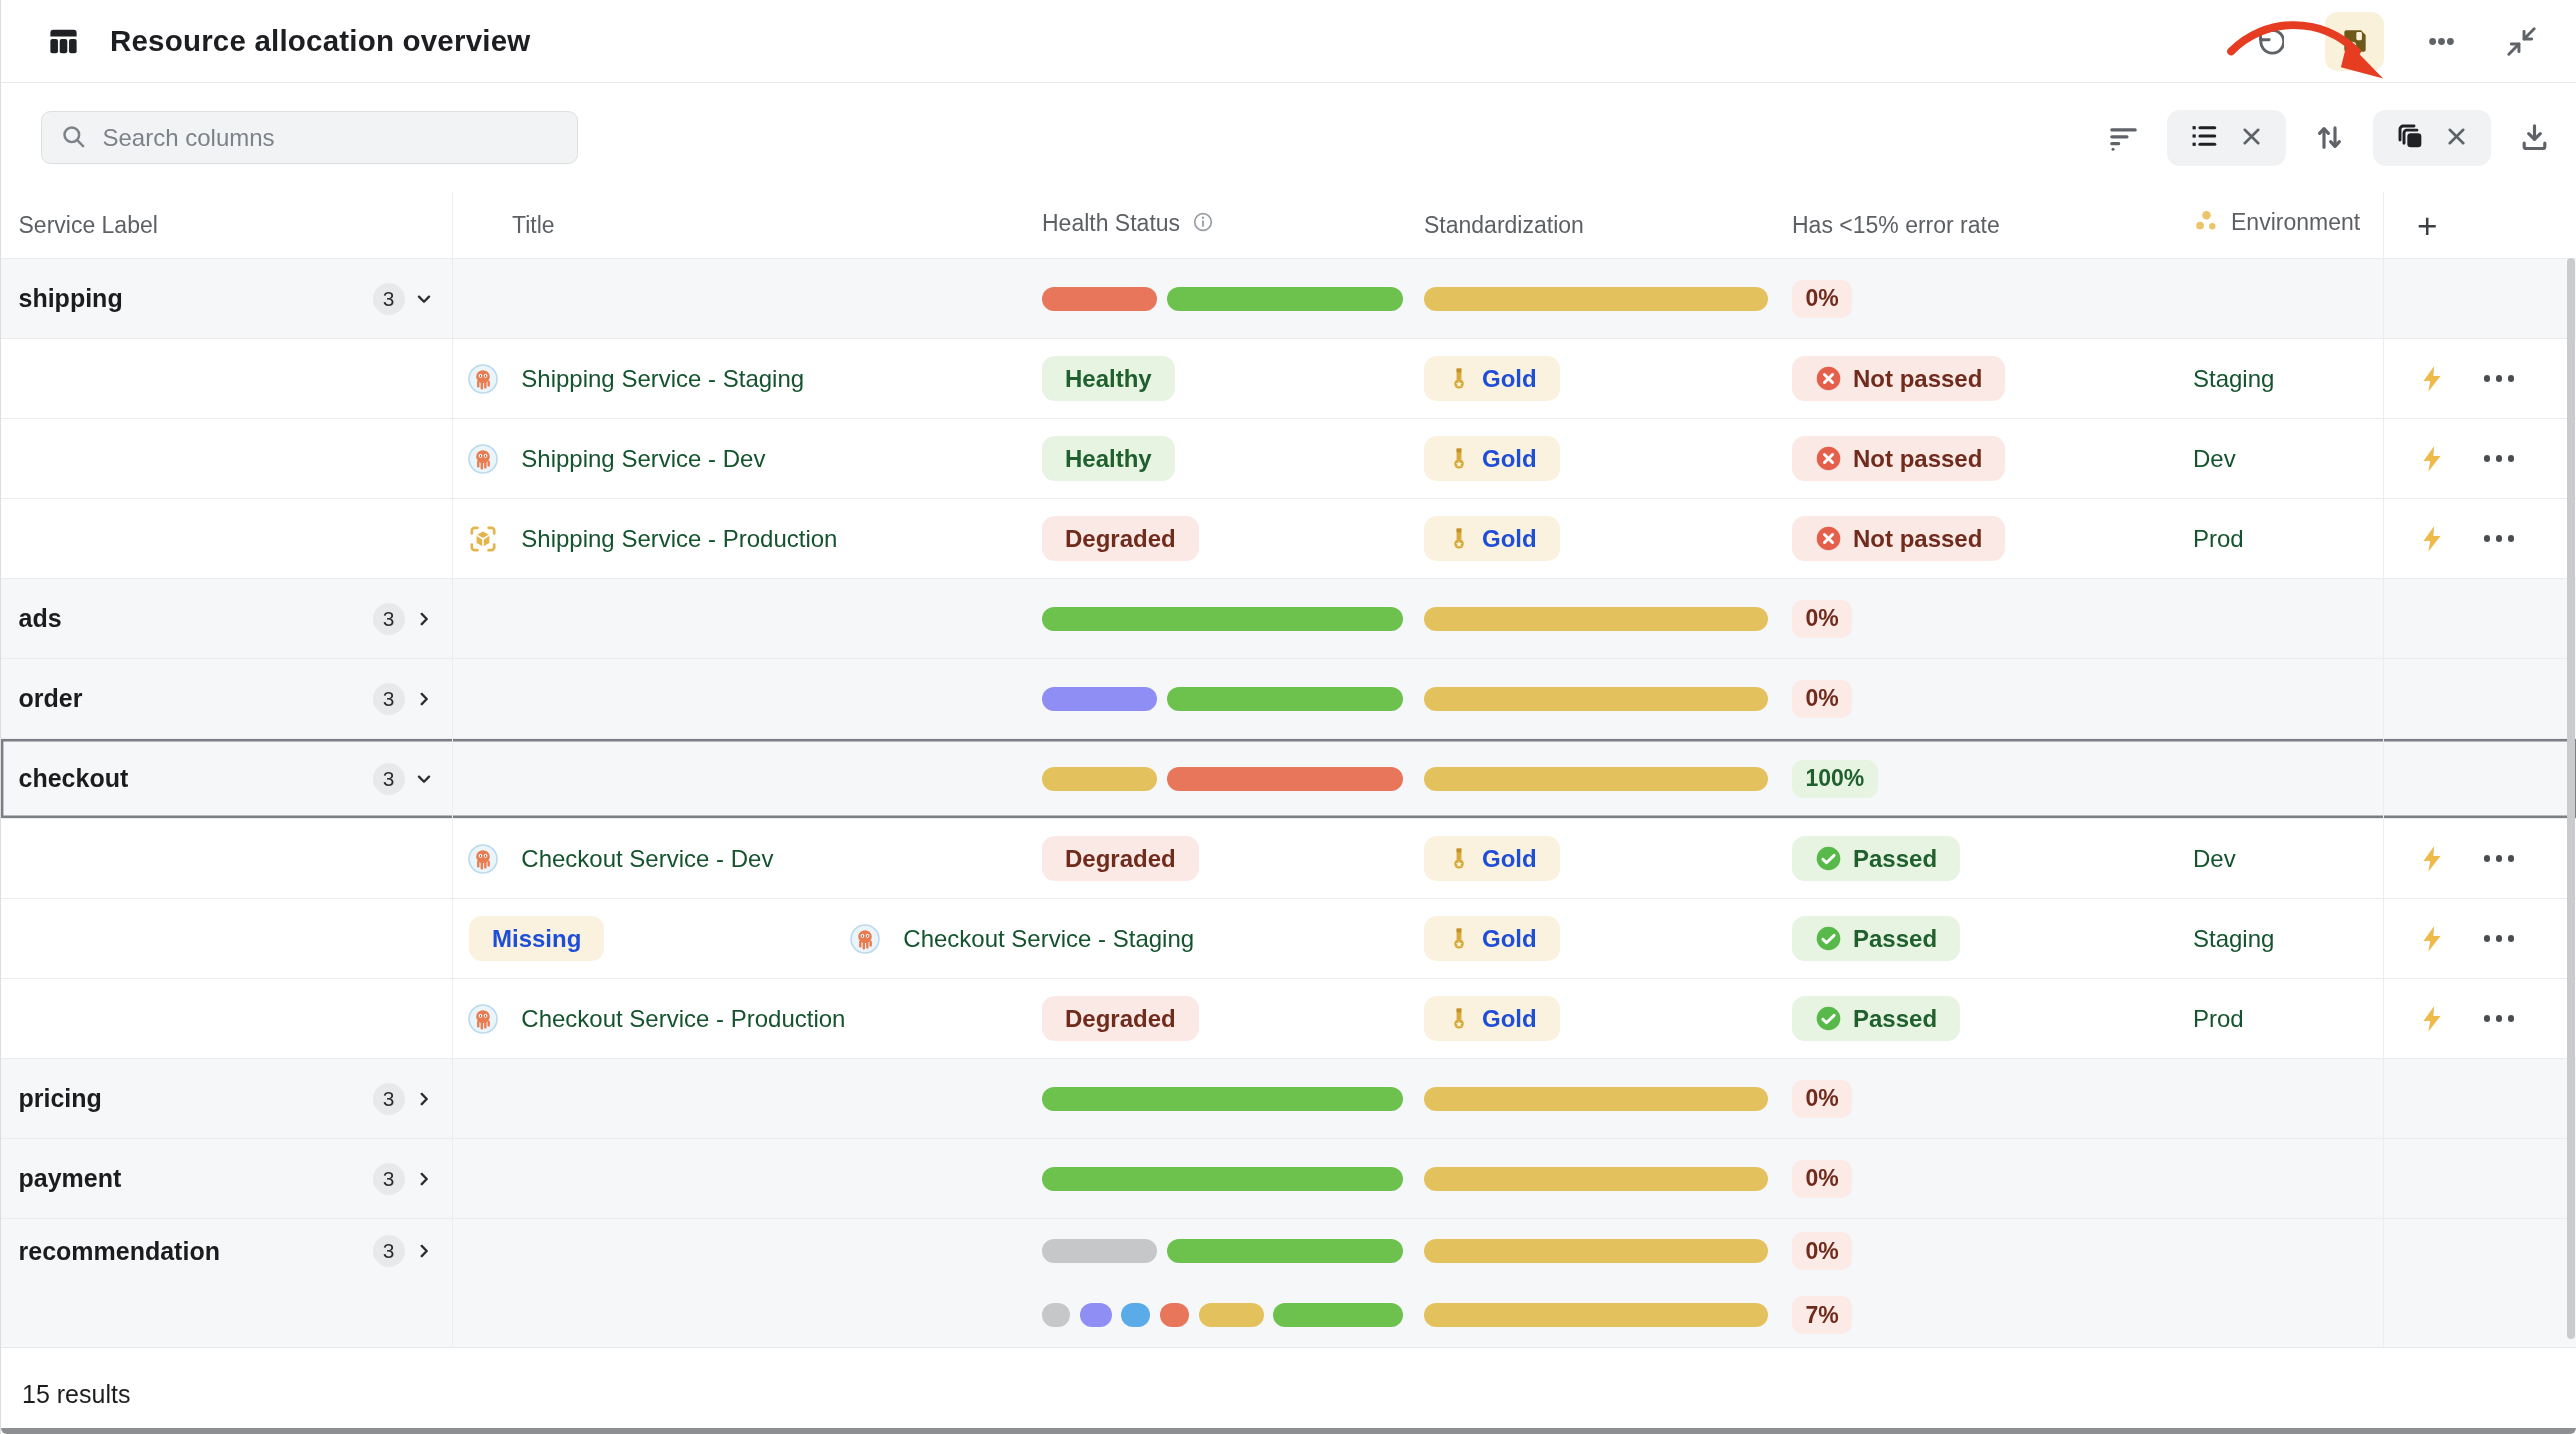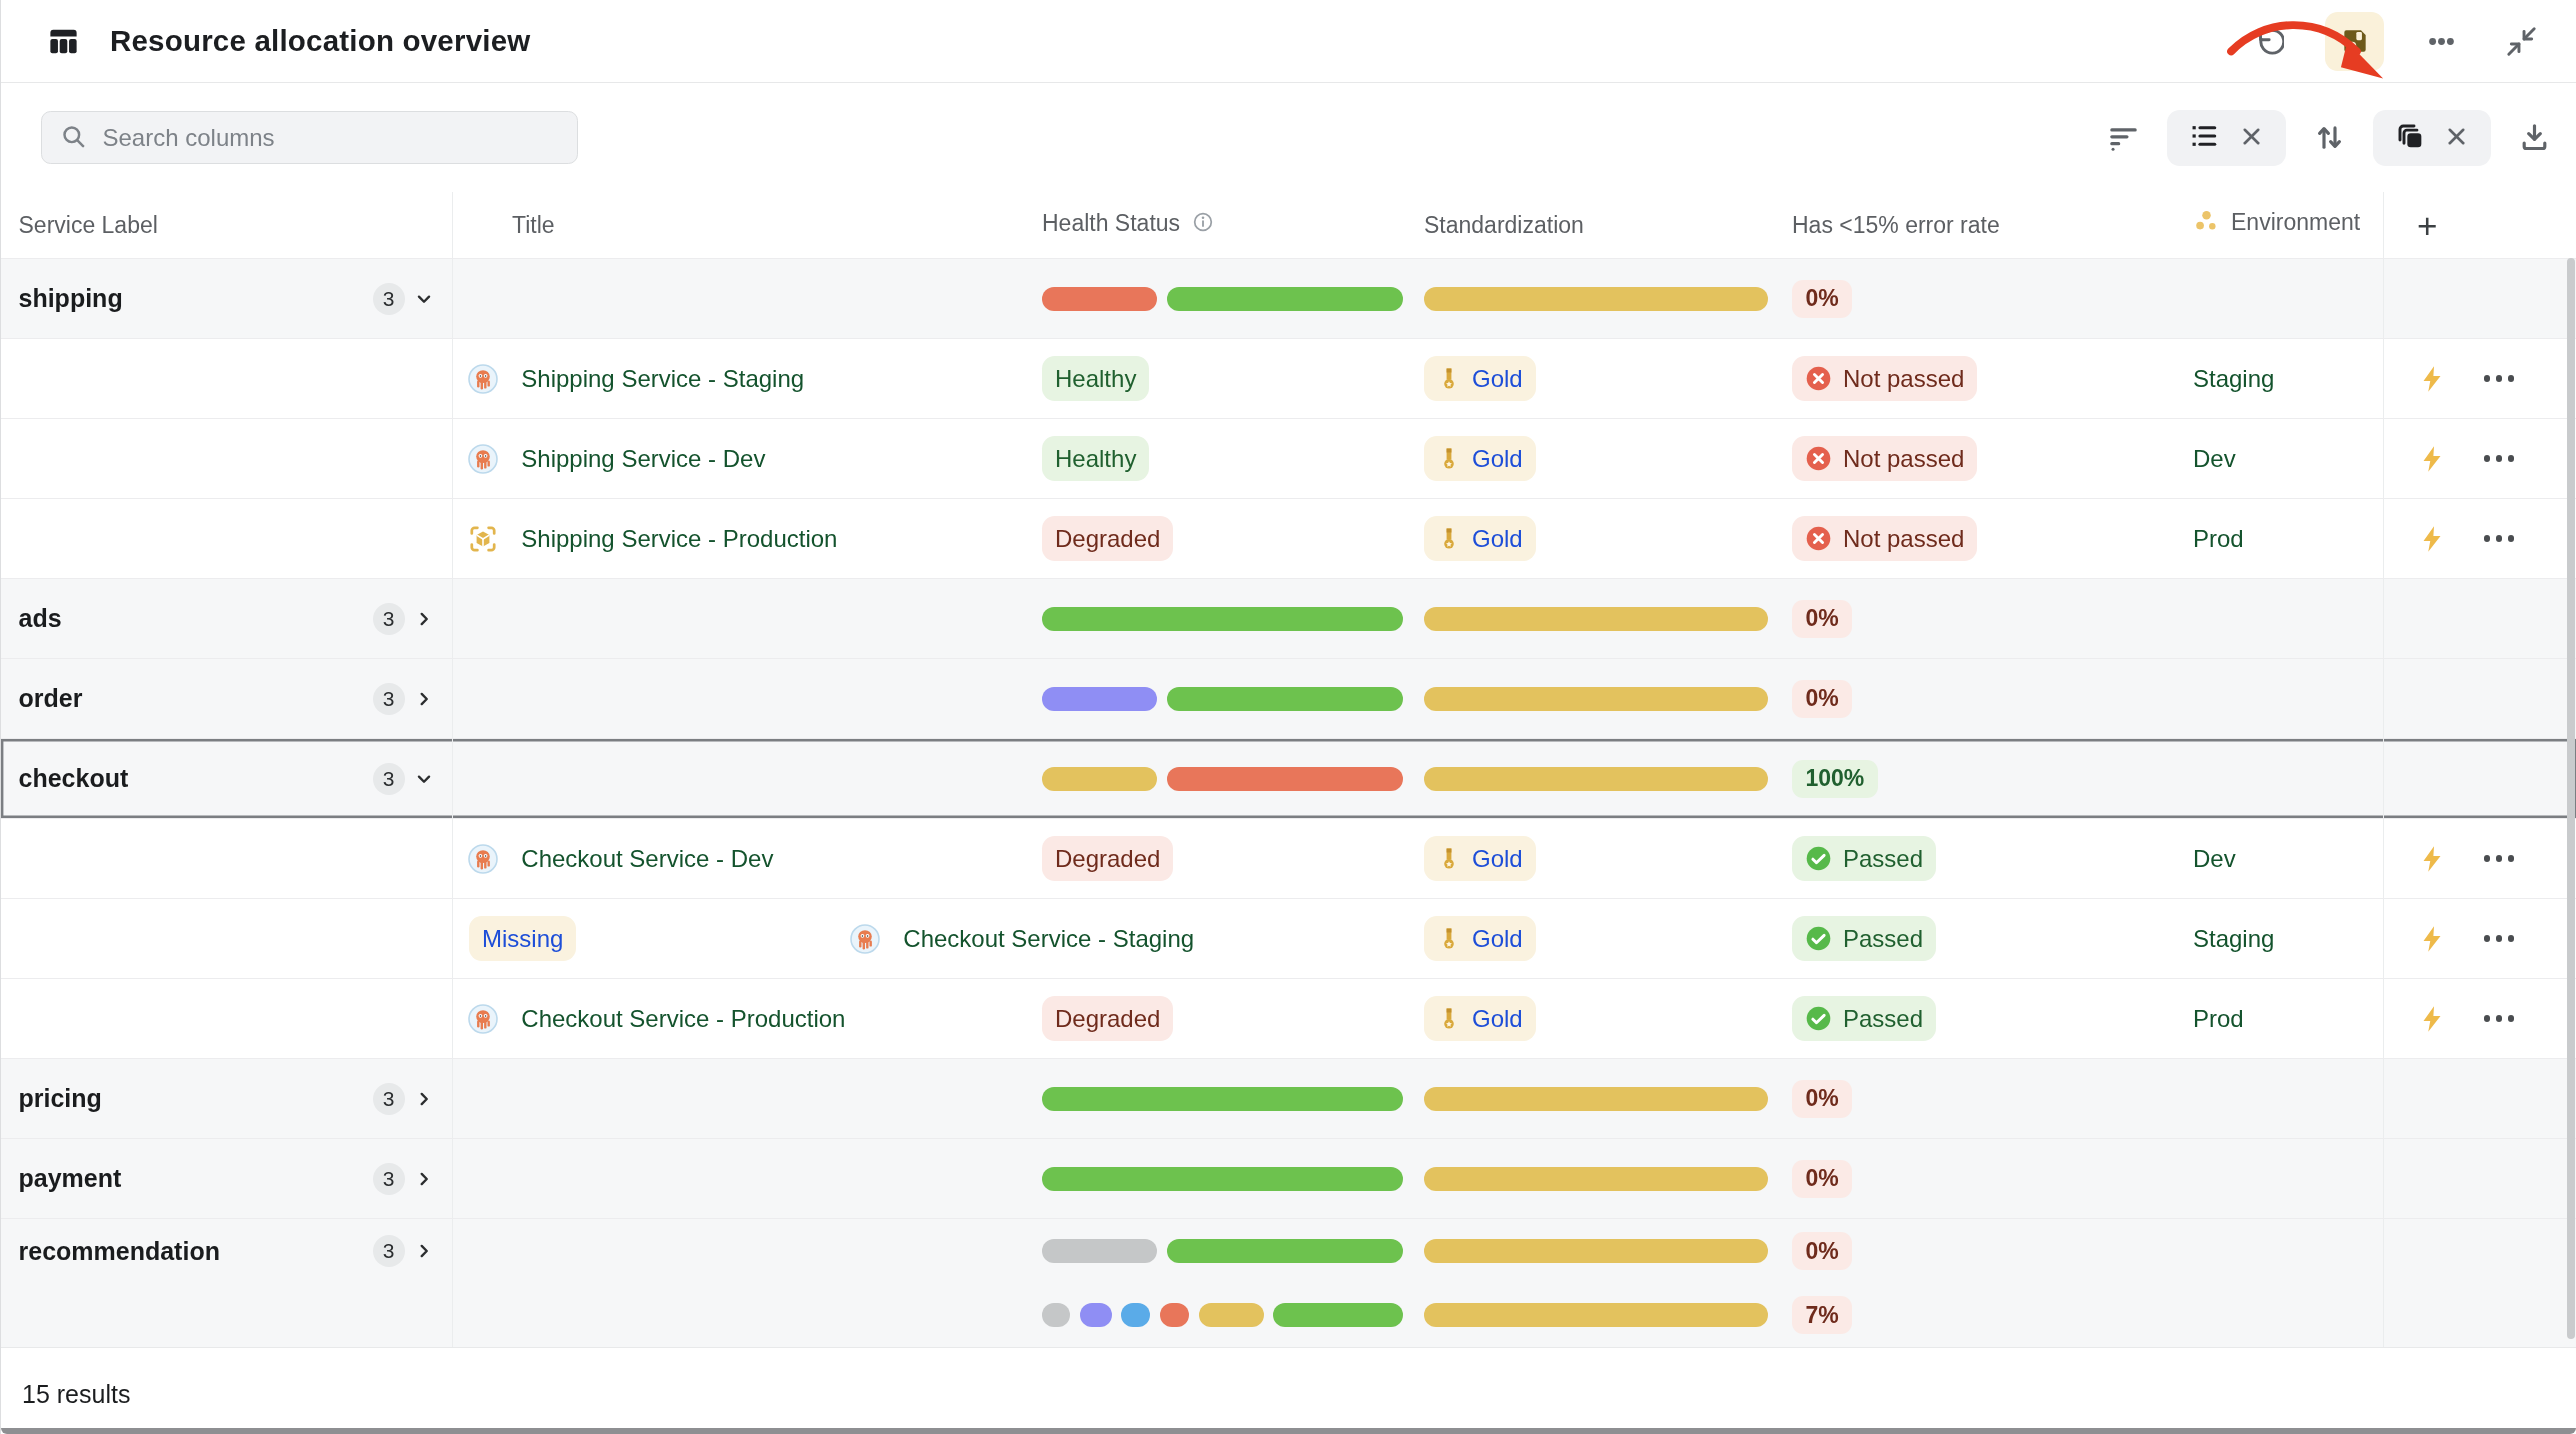--- a/index.html
+++ b/index.html
@@ -61,22 +61,22 @@
   .count { display:flex; align-items:center; justify-content:center; width:32px; height:32px;
            border-radius:50%; background:#e7e9ea; font-size:21px; color:#2b2e30; }
   .chev svg { display:block; }
 
   .svcicon svg { display:block; }
   .link { font-size:24px; font-weight:500; color:#14532d; cursor:pointer; }
 
   .bars { display:flex; gap:9.6px; }
   .seg { height:24px; border-radius:12px; flex:0 0 auto; }
 
-  .badge { display:inline-flex; align-items:center; gap:11px; height:45px; padding:0 13px;
-           border-radius:12.7px; font-size:24px; font-weight:400; }
+  .badge { display:inline-flex; align-items:center; gap:11px; height:45px; padding:0 23px;
+           border-radius:12.7px; font-size:24px; font-weight:700; }
   .tone-green { background:#e7f4e2; color:#20602f; }
   .tone-red   { background:#fbe9e5; color:#6f2b1c; }
   .tone-cream { background:#faf2df; color:#1d4ed8; }
   .bicon svg { display:block; }
 
   .pct { display:inline-flex; align-items:center; height:38px; padding:0 13.5px; border-radius:11px;
          font-size:23px; font-weight:700; }
   .pct-red { background:#fbeae6; color:#6f2b1c; }
   .pct-green { background:#e7f4e2; color:#20602f; }
 

